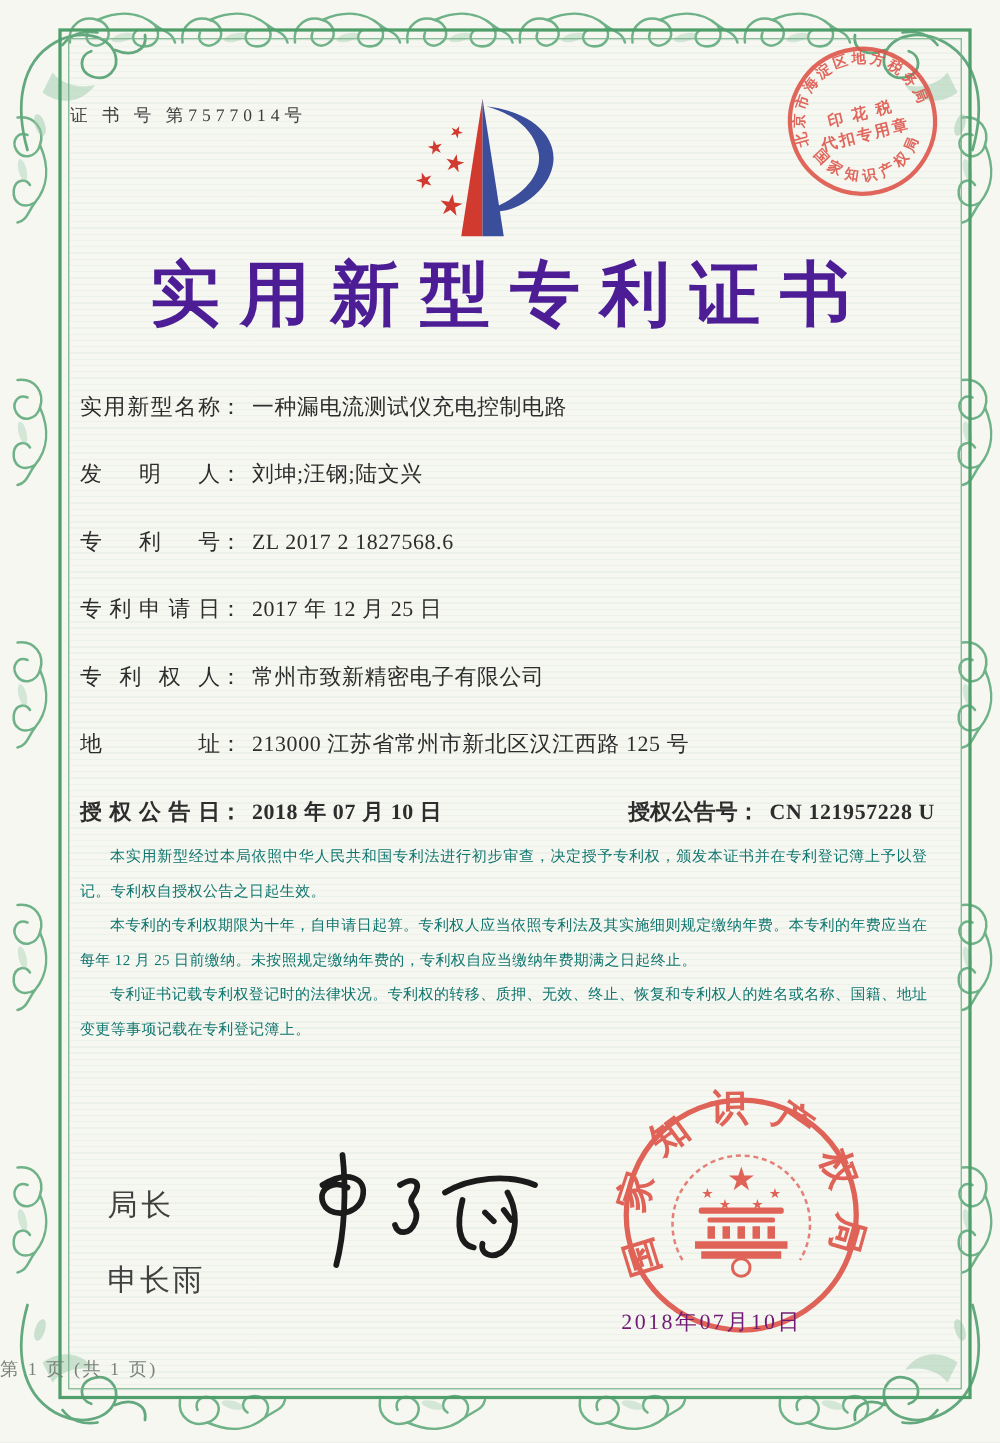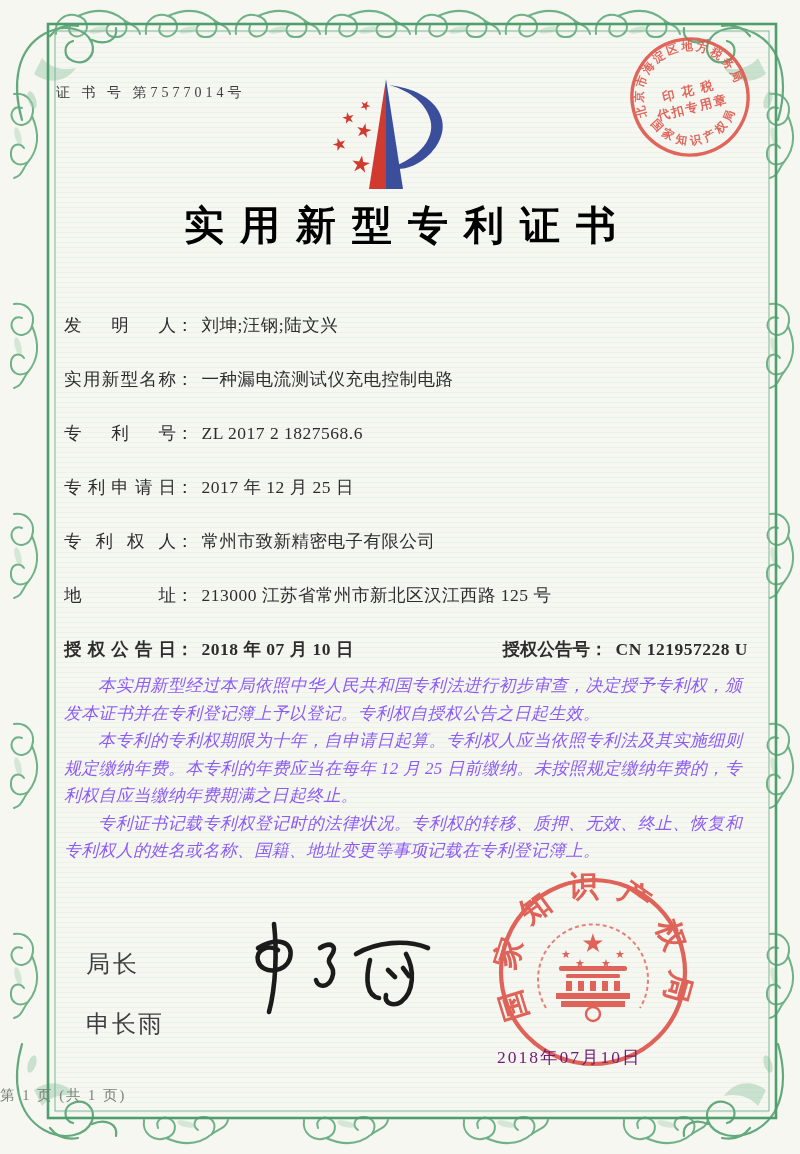--- a/index.html
+++ b/index.html
@@ -20,35 +20,35 @@
   .bg-svg { position:absolute; left:0; top:0; z-index:1; }
 
   .cert-no {
     position:absolute; left:56px; top:84px; font-size:14px;
     letter-spacing:4px; color:#3d3d3d; z-index:3;
   }
   .logo-svg { position:absolute; left:318px; top:70px; z-index:2; }
 
   .title {
     position:absolute; left:0; top:198px; width:100%;
-    text-align:center; font-size:40px; font-weight:700; color:#000000;
+    text-align:center; font-size:56px; font-weight:700; color:#4c1d95;
     letter-spacing:16px; text-indent:16px; z-index:3;
   }
 
   .fields { position:absolute; left:64px; top:314px; width:684px; z-index:3; }
   .field-row { margin-bottom:32px; font-size:17.5px; line-height:22px; color:#2d2d2d; white-space:nowrap; }
   .field-row.split { display:flex; justify-content:space-between;font-weight:bold; }
   .lbl { display:inline-block; width:112px; text-align:justify; text-align-last:justify; }
   .colon { display:inline-block; margin-right:8px; }
   .val { letter-spacing:0.5px; }
 
   .paras { position:absolute; left:64px; top:672px; width:678px; z-index:3; }
   .paras p {
-    margin:0; font-size:17px; line-height:27.5px; color:#8b5cf6;
-    text-align:justify; text-indent:2em; letter-spacing:0.3px;font-style:italic;
+    margin:0; font-size:12px; line-height:27.5px; color:#0f766e;
+    text-align:justify; text-indent:2em; letter-spacing:0.3px;
   }
 
   .commissioner { position:absolute; left:86px; top:948px; z-index:3; font-size:24px; color:#404040; }
   .commissioner .c-title { display:block; letter-spacing:3px; }
   .commissioner .c-name  { display:block; margin-top:28px; letter-spacing:2px; }
 
   .sig-svg { position:absolute; left:200px; top:908px; z-index:3; }
 
   .tax-stamp-svg { position:absolute; left:608px; top:18px; z-index:2; }
   .agency-seal-svg { position:absolute; left:478px; top:866px; z-index:2; }
@@ -180,24 +180,24 @@
       </text>
       <text x="690" y="95" font-size="12.5" fill="#dd5348" text-anchor="middle" letter-spacing="2" font-weight="bold">印 花 税</text>
       <text x="690" y="112" font-size="12.5" fill="#dd5348" text-anchor="middle" letter-spacing="2" font-weight="bold">代扣专用章</text>
     </g>
   </svg>
 
   <div class="title">实用新型专利证书</div>
 
   <div class="fields">
     <div class="field-row">
+      <span class="lbl">实用新型名称</span><span class="colon">：</span><span class="val">一种漏电流测试仪充电控制电路</span>
+    </div>
+    <div class="field-row">
       <span class="lbl">发明人</span><span class="colon">：</span><span class="val">刘坤;汪钢;陆文兴</span>
-    </div>
-    <div class="field-row">
-      <span class="lbl">实用新型名称</span><span class="colon">：</span><span class="val">一种漏电流测试仪充电控制电路</span>
     </div>
     <div class="field-row">
       <span class="lbl">专利号</span><span class="colon">：</span><span class="val">ZL 2017 2 1827568.6</span>
     </div>
     <div class="field-row">
       <span class="lbl">专利申请日</span><span class="colon">：</span><span class="val">2017 年 12 月 25 日</span>
     </div>
     <div class="field-row">
       <span class="lbl">专利权人</span><span class="colon">：</span><span class="val">常州市致新精密电子有限公司</span>
     </div>

